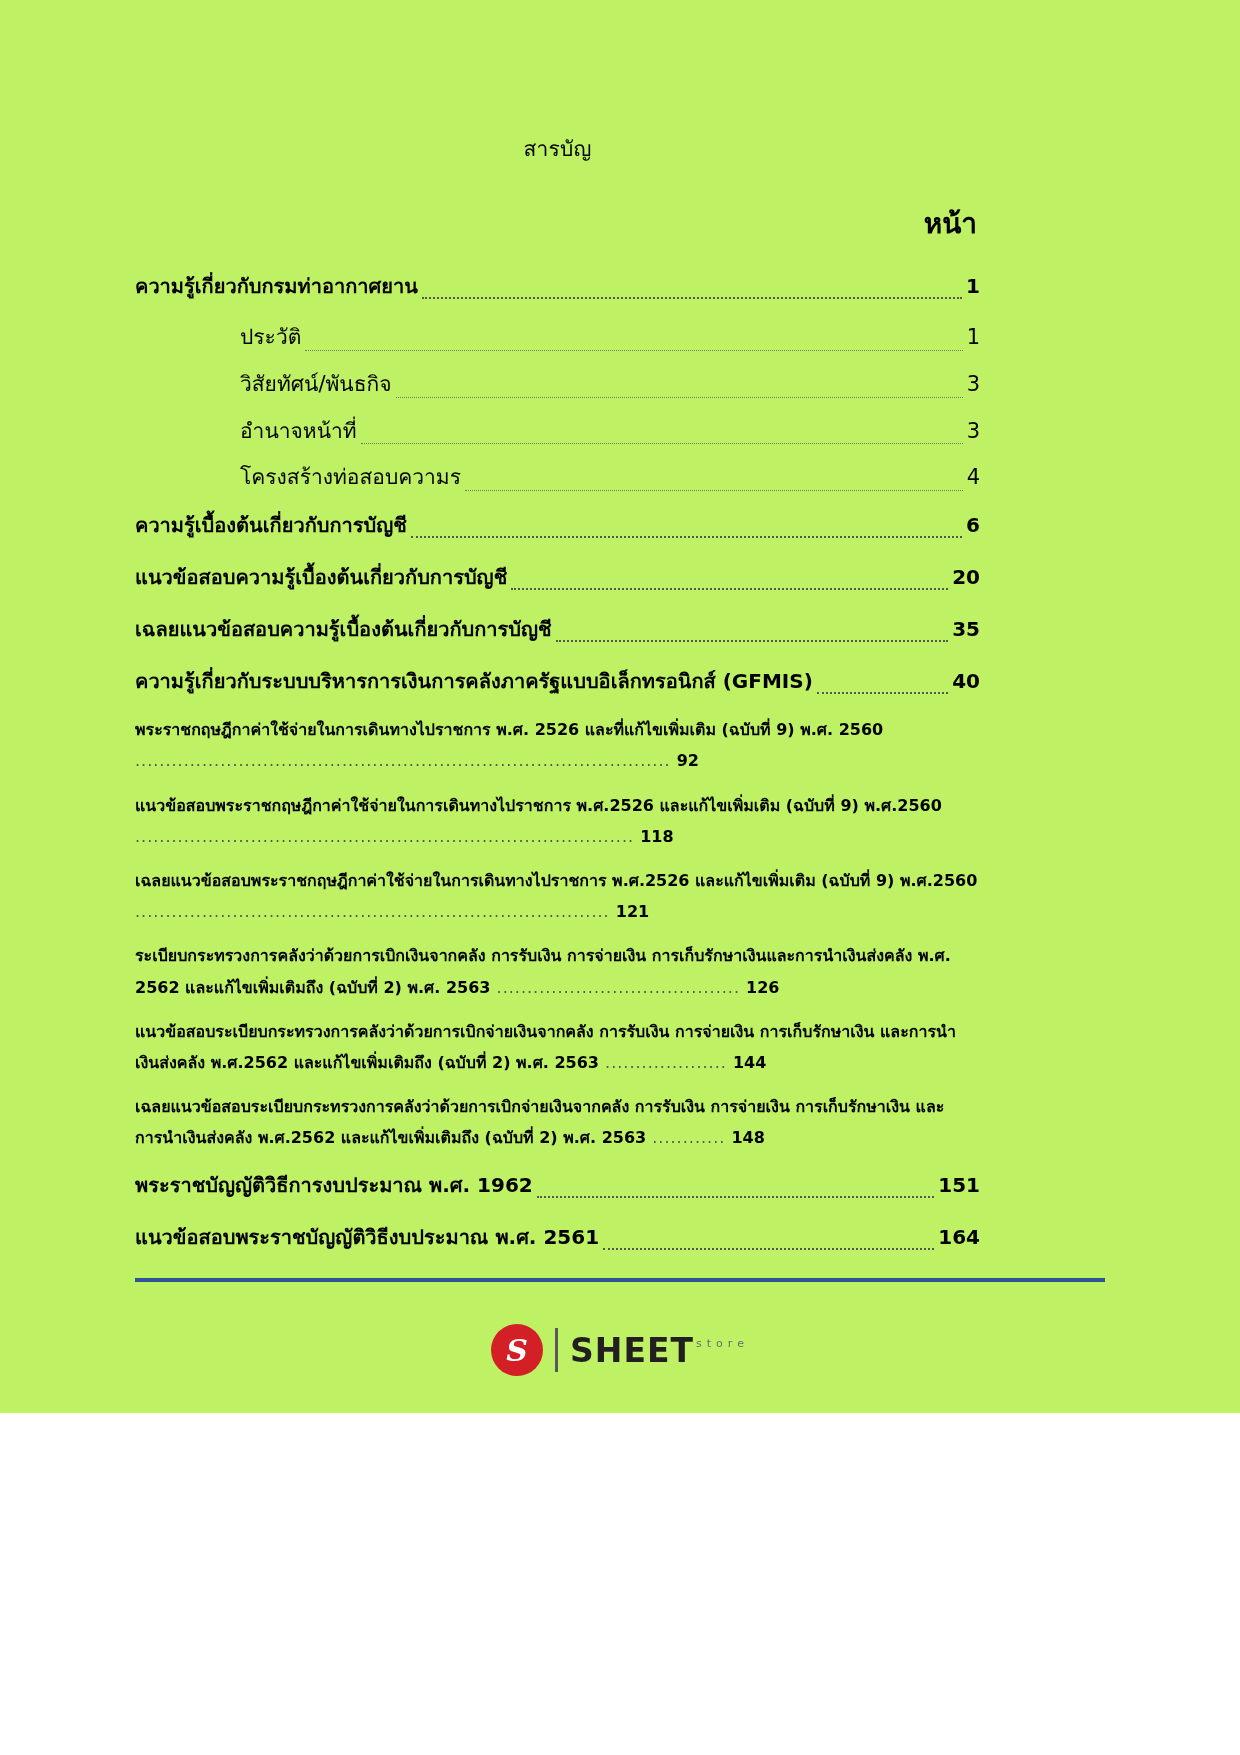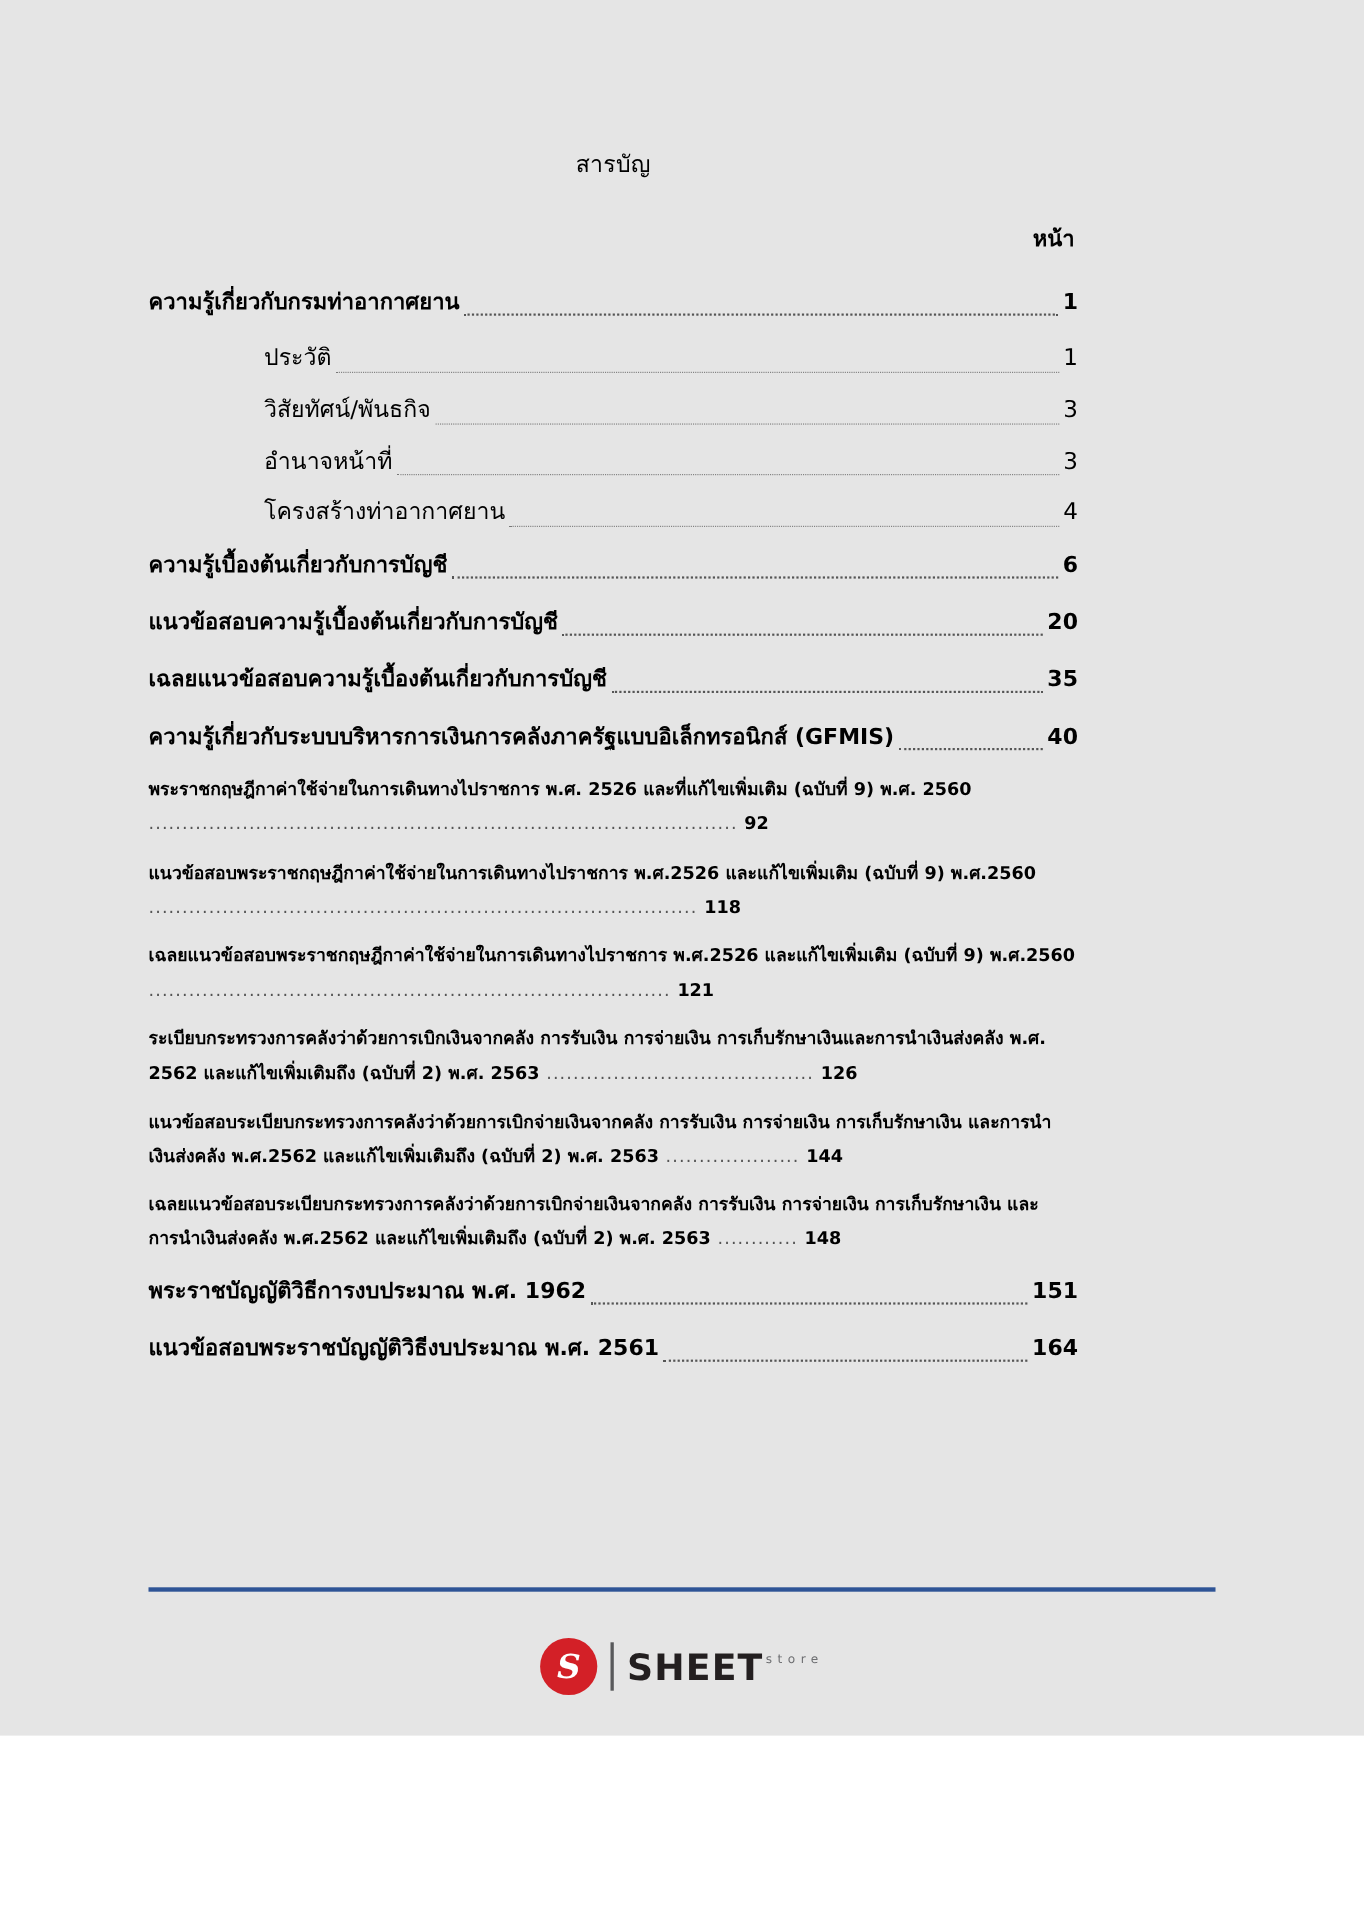--- a/index.html
+++ b/index.html
@@ -3,42 +3,42 @@
 <meta charset="utf-8">
 <style>
   html, body {
     margin: 0;
     padding: 0;
     background: #ffffff;
   }
   .page {
     position: relative;
     width: 1240px;
-    height: 1578px;
-    background: #e5e5e5;
+    height: 1413px;
+    background: #bef264;
     font-family: "DejaVu Sans", "Liberation Sans", sans-serif;
     color: #000000;
     box-sizing: border-box;
     overflow: hidden;
   }
   .content {
     position: absolute;
     left: 135px;
     top: 0;
     width: 845px;
   }
   .doc-title {
     text-align: center;
     font-size: 21px;
     margin-top: 132px;
     letter-spacing: 0.2px;
   }
   .page-col-label {
     text-align: right;
-    font-size: 20px;
+    font-size: 28px;
     margin-top: 36px;
     padding-right: 3px;
     font-weight: 600;
   }
   .toc {
     margin-top: 22px;
   }
   .toc-entry {
     display: flex;
     align-items: flex-end;
@@ -194,21 +194,21 @@
           <span class="label">วิสัยทัศน์/พันธกิจ</span>
           <span class="dots"></span>
           <span class="pageno">3</span>
         </div>
         <div class="toc-entry sub">
           <span class="label">อำนาจหน้าที่</span>
           <span class="dots"></span>
           <span class="pageno">3</span>
         </div>
         <div class="toc-entry sub">
-          <span class="label">โครงสร้างท่าอากาศยาน</span>
+          <span class="label">โครงสร้างท่อสอบความร</span>
           <span class="dots"></span>
           <span class="pageno">4</span>
         </div>
         <div class="toc-entry bold">
           <span class="label">ความรู้เบื้องต้นเกี่ยวกับการบัญชี</span>
           <span class="dots"></span>
           <span class="pageno">6</span>
         </div>
         <div class="toc-entry bold">
           <span class="label">แนวข้อสอบความรู้เบื้องต้นเกี่ยวกับการบัญชี</span>

